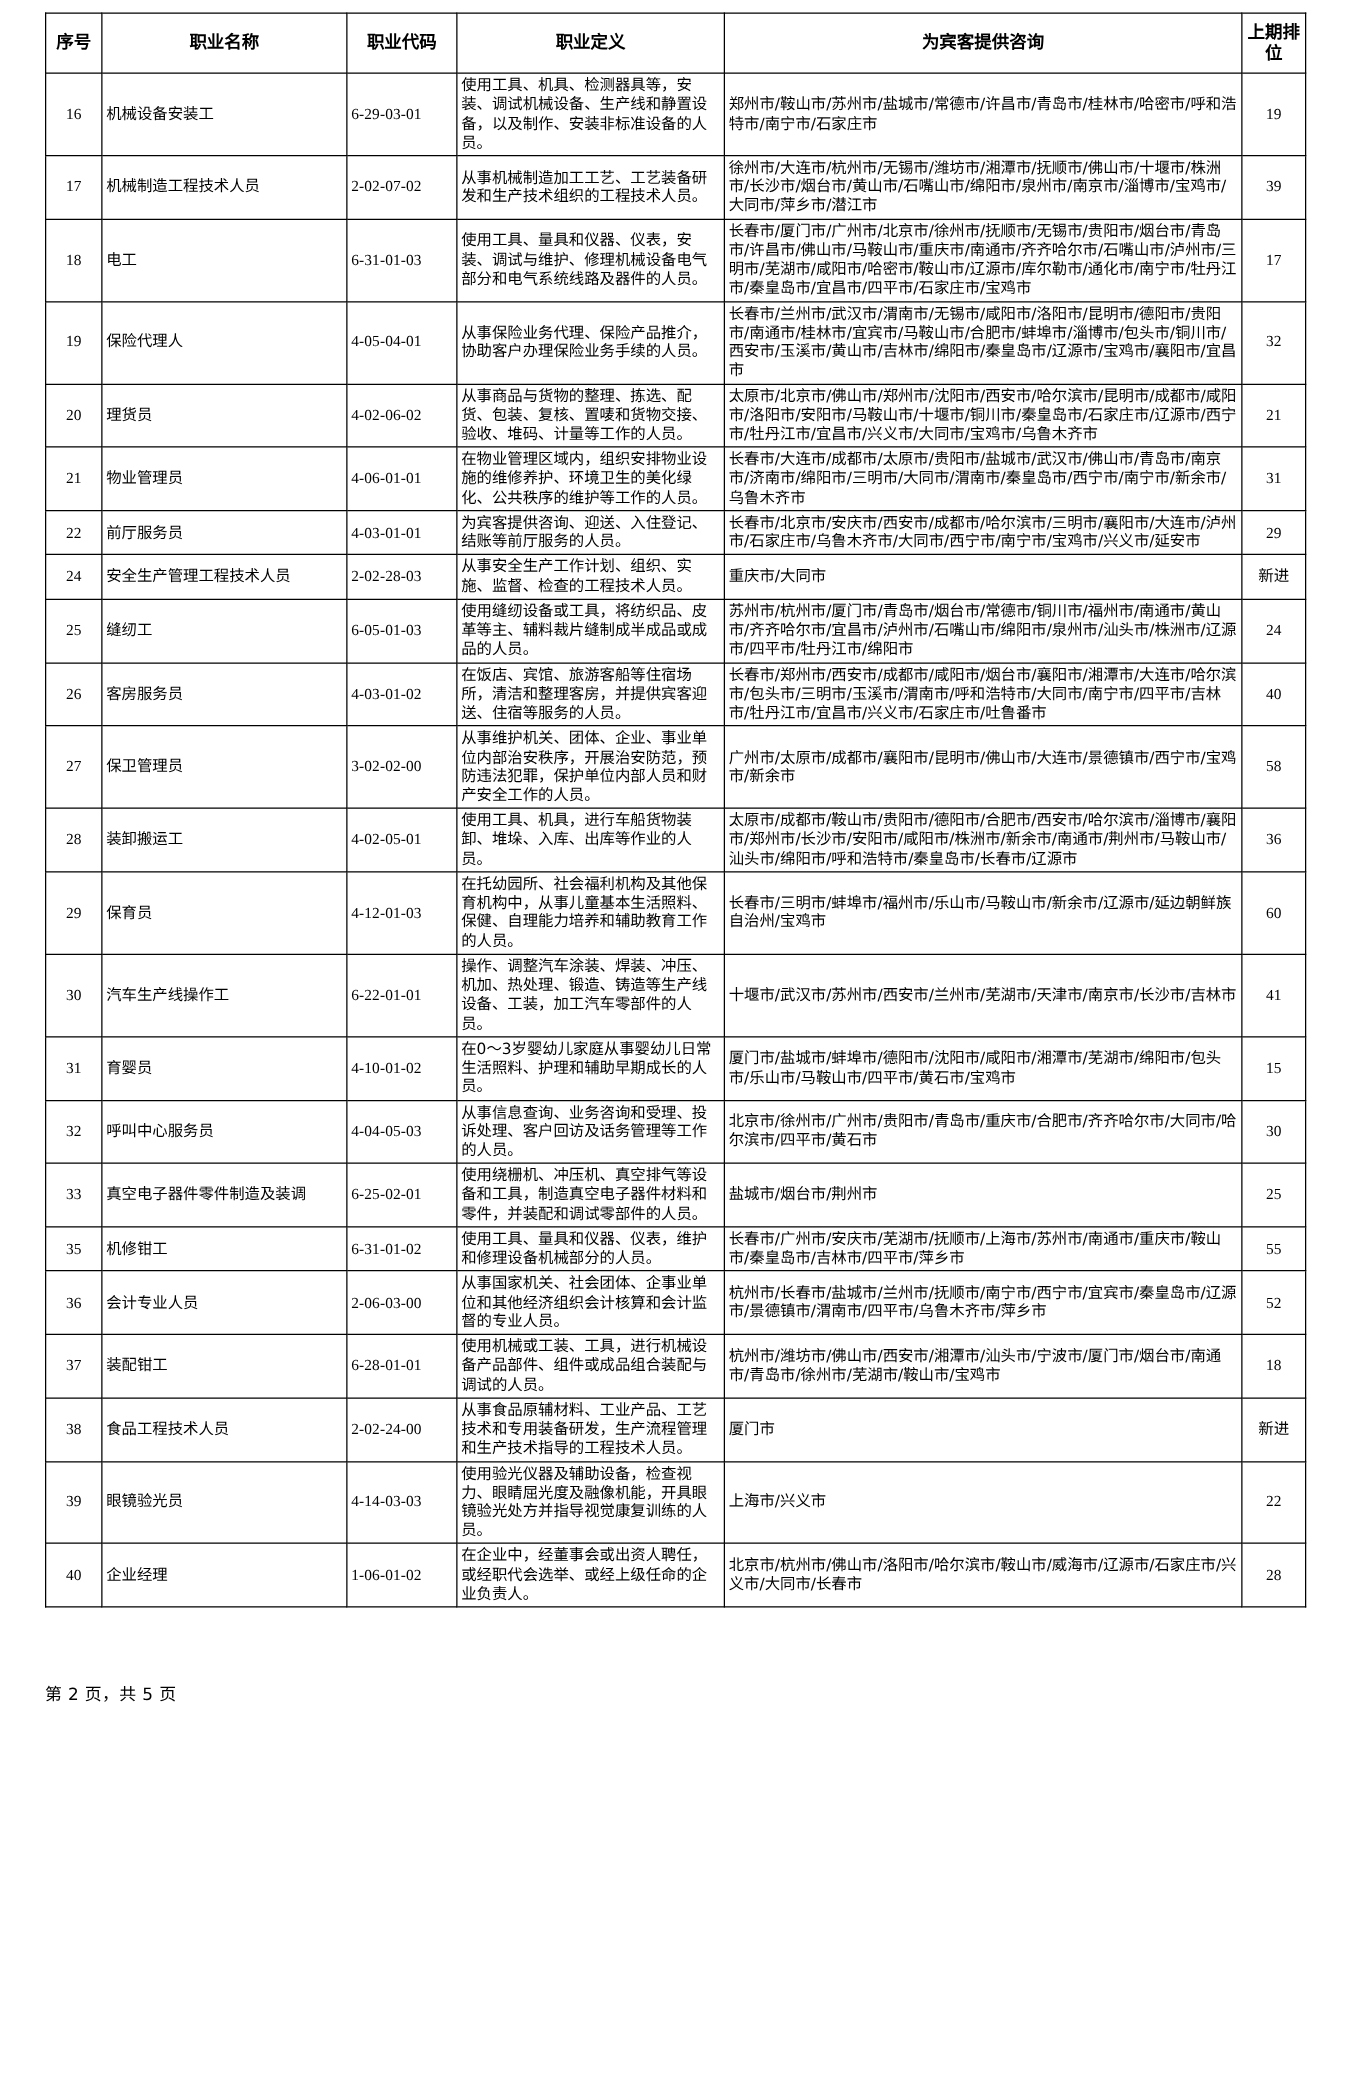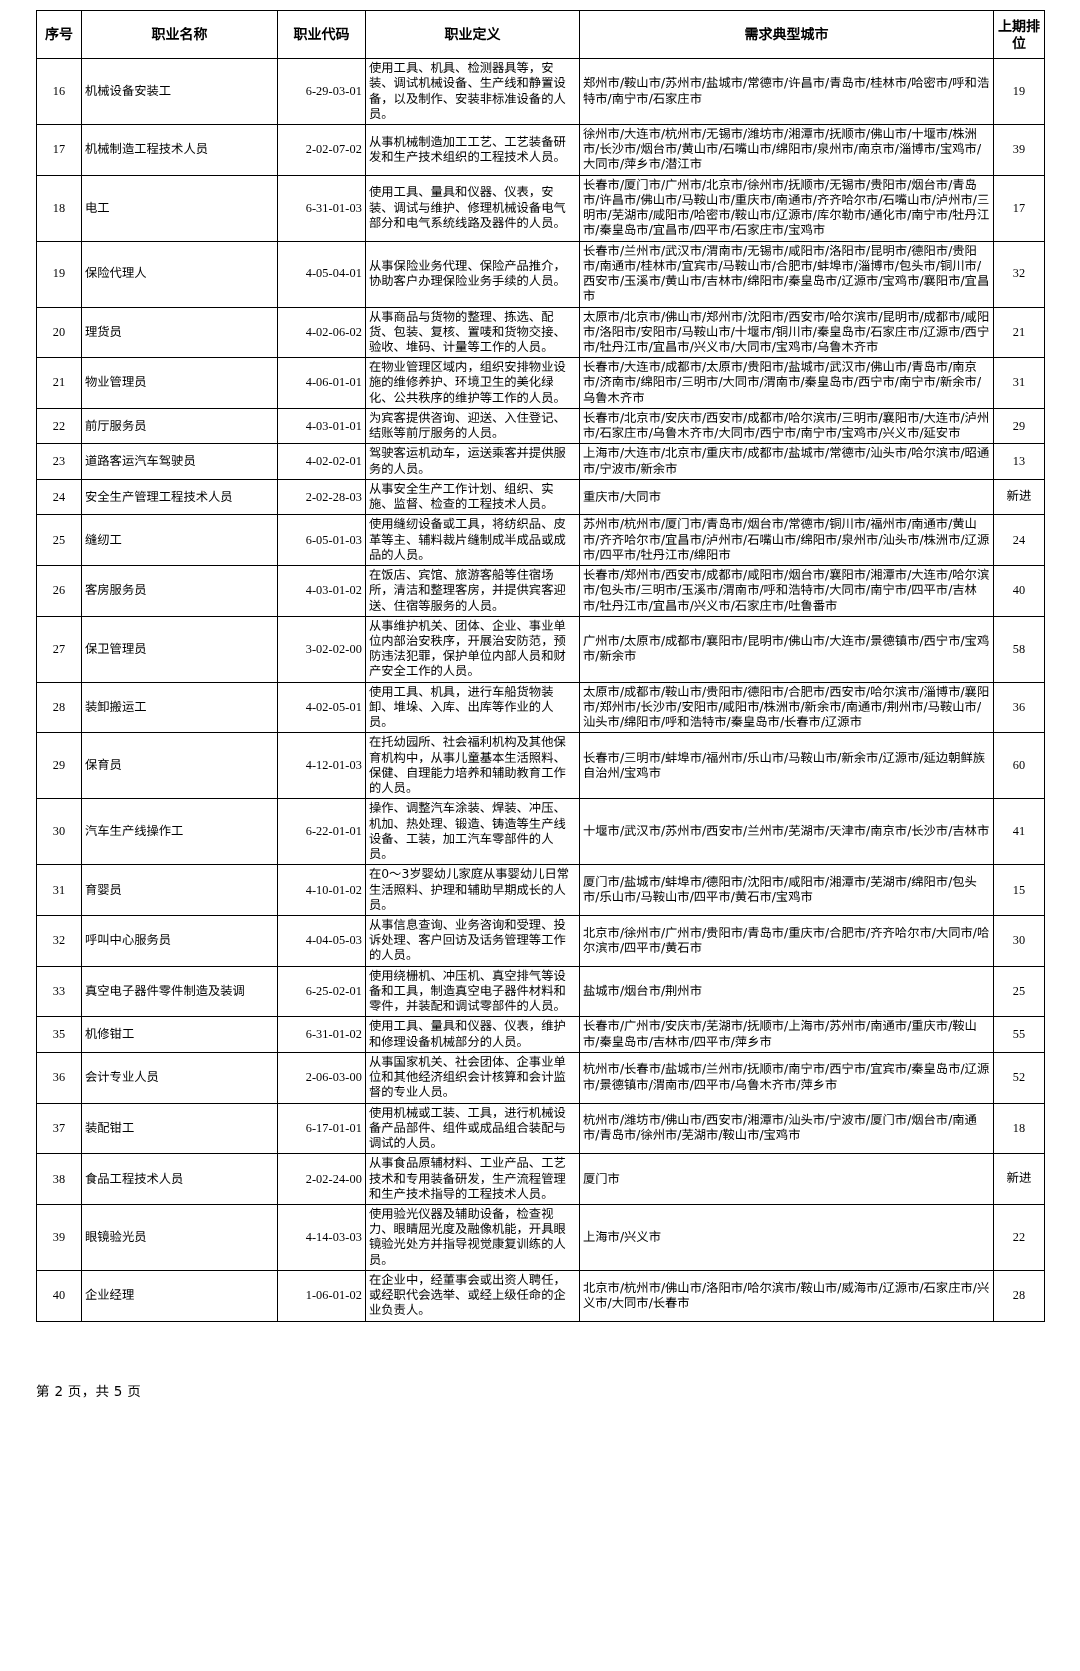--- a/index.html
+++ b/index.html
@@ -49,21 +49,21 @@
   
   col.c-seq    { width: 45px; }
   col.c-name   { width: 196px; }
   col.c-code   { width: 88px; }
   col.c-def    { width: 214px; }
   col.c-cities { width: 414px; }
   col.c-rank   { width: 51px; }
 
   td.seq   { text-align: center; font-size: 12.6px; font-family: "Liberation Serif","DejaVu Serif",serif; }
   td.name  { text-align: left;   font-size: 13px; padding-left: 6px; }
-  td.code  { text-align: right; font-size: 12.6px; font-family: "Liberation Serif","DejaVu Serif",serif; letter-spacing: 0.1px; }
+  td.code  { text-align: left; font-size: 12.6px; font-family: "Liberation Serif","DejaVu Serif",serif; letter-spacing: 0.1px; }
   td.def   { text-align: left;   font-size: 12.4px; line-height: 1.3; }
   td.cities{ text-align: left;   font-size: 12.6px; line-height: 1.3; }
   td.rank  { text-align: center; font-size: 12.6px; font-family: "Liberation Serif","DejaVu Serif",serif; }
   td.rank.is-new { font-family: Liberation Sans, sans-serif; font-size: 12.4px; }
 
   .footer {
     width: 1008px;
     text-align: left;
     font-size: 13.5px;
     margin-top: 58px;
@@ -83,21 +83,21 @@
       <col class="c-def">
         <col class="c-cities">
         <col class="c-rank">
     </colgroup>
     <thead>
       <tr>
         <th>序号</th>
         <th>职业名称</th>
         <th>职业代码</th>
         <th>职业定义</th>
-        <th>需求典型城市</th>
+        <th>为宾客提供咨询</th>
         <th>上期排位</th>
       </tr>
     </thead>
     <tbody id="table-body">
         <tr>
           <td class="seq">16</td>
           <td class="name">机械设备安装工</td>
           <td class="code">6-29-03-01</td>
           <td class="def">使用工具、机具、检测器具等，安装、调试机械设备、生产线和静置设备，以及制作、安装非标准设备的人员。</td>
           <td class="cities">郑州市/鞍山市/苏州市/盐城市/常德市/许昌市/青岛市/桂林市/哈密市/呼和浩特市/南宁市/石家庄市</td>
@@ -145,28 +145,20 @@
         </tr>
         <tr>
           <td class="seq">22</td>
           <td class="name">前厅服务员</td>
           <td class="code">4-03-01-01</td>
           <td class="def">为宾客提供咨询、迎送、入住登记、结账等前厅服务的人员。</td>
           <td class="cities">长春市/北京市/安庆市/西安市/成都市/哈尔滨市/三明市/襄阳市/大连市/泸州市/石家庄市/乌鲁木齐市/大同市/西宁市/南宁市/宝鸡市/兴义市/延安市</td>
           <td class="rank">29</td>
         </tr>
         <tr>
-          <td class="seq">23</td>
-          <td class="name">道路客运汽车驾驶员</td>
-          <td class="code">4-02-02-01</td>
-          <td class="def">驾驶客运机动车，运送乘客并提供服务的人员。</td>
-          <td class="cities">上海市/大连市/北京市/重庆市/成都市/盐城市/常德市/汕头市/哈尔滨市/昭通市/宁波市/新余市</td>
-          <td class="rank">13</td>
-        </tr>
-        <tr>
           <td class="seq">24</td>
           <td class="name">安全生产管理工程技术人员</td>
           <td class="code">2-02-28-03</td>
           <td class="def">从事安全生产工作计划、组织、实施、监督、检查的工程技术人员。</td>
           <td class="cities">重庆市/大同市</td>
           <td class="rank is-new">新进</td>
         </tr>
         <tr>
           <td class="seq">25</td>
           <td class="name">缝纫工</td>
@@ -251,21 +243,21 @@
           <td class="seq">36</td>
           <td class="name">会计专业人员</td>
           <td class="code">2-06-03-00</td>
           <td class="def">从事国家机关、社会团体、企事业单位和其他经济组织会计核算和会计监督的专业人员。</td>
           <td class="cities">杭州市/长春市/盐城市/兰州市/抚顺市/南宁市/西宁市/宜宾市/秦皇岛市/辽源市/景德镇市/渭南市/四平市/乌鲁木齐市/萍乡市</td>
           <td class="rank">52</td>
         </tr>
         <tr>
           <td class="seq">37</td>
           <td class="name">装配钳工</td>
-          <td class="code">6-17-01-01</td>
+          <td class="code">6-28-01-01</td>
           <td class="def">使用机械或工装、工具，进行机械设备产品部件、组件或成品组合装配与调试的人员。</td>
           <td class="cities">杭州市/潍坊市/佛山市/西安市/湘潭市/汕头市/宁波市/厦门市/烟台市/南通市/青岛市/徐州市/芜湖市/鞍山市/宝鸡市</td>
           <td class="rank">18</td>
         </tr>
         <tr>
           <td class="seq">38</td>
           <td class="name">食品工程技术人员</td>
           <td class="code">2-02-24-00</td>
           <td class="def">从事食品原辅材料、工业产品、工艺技术和专用装备研发，生产流程管理和生产技术指导的工程技术人员。</td>
           <td class="cities">厦门市</td>

